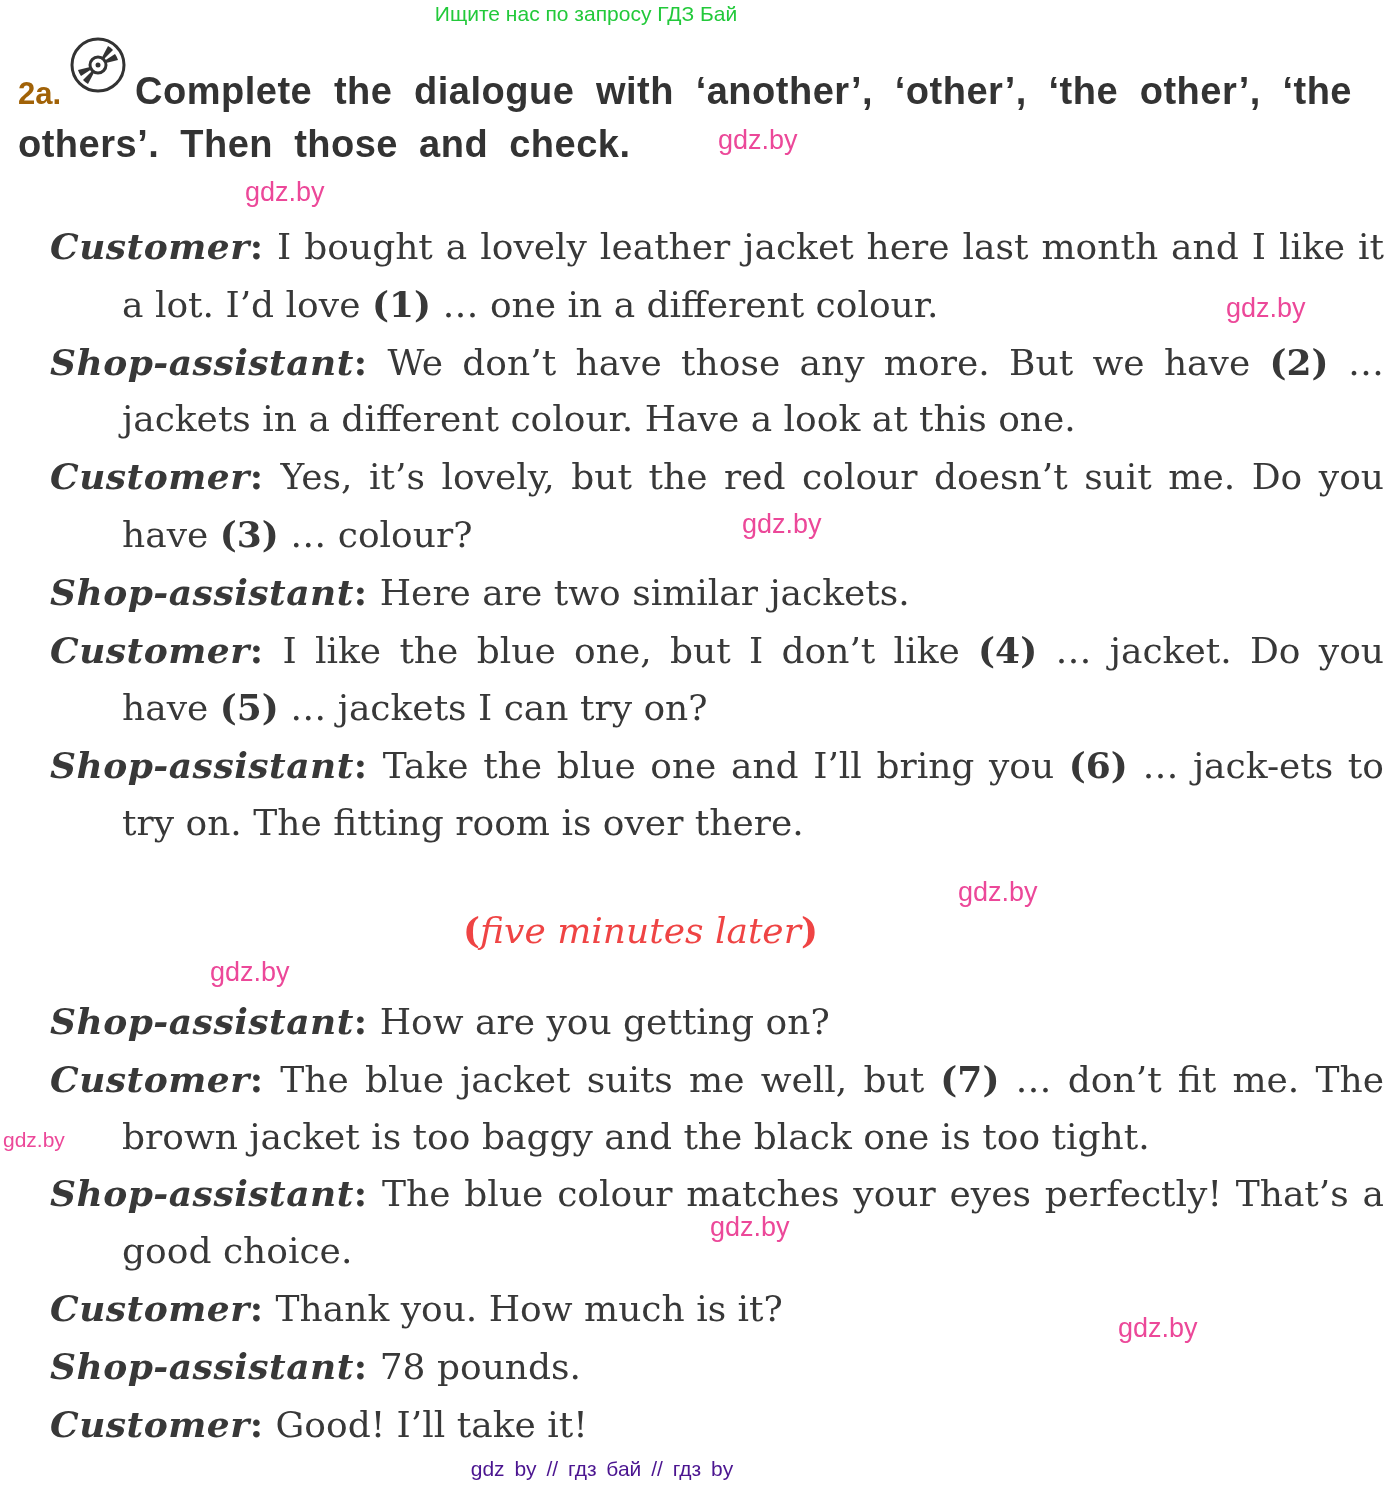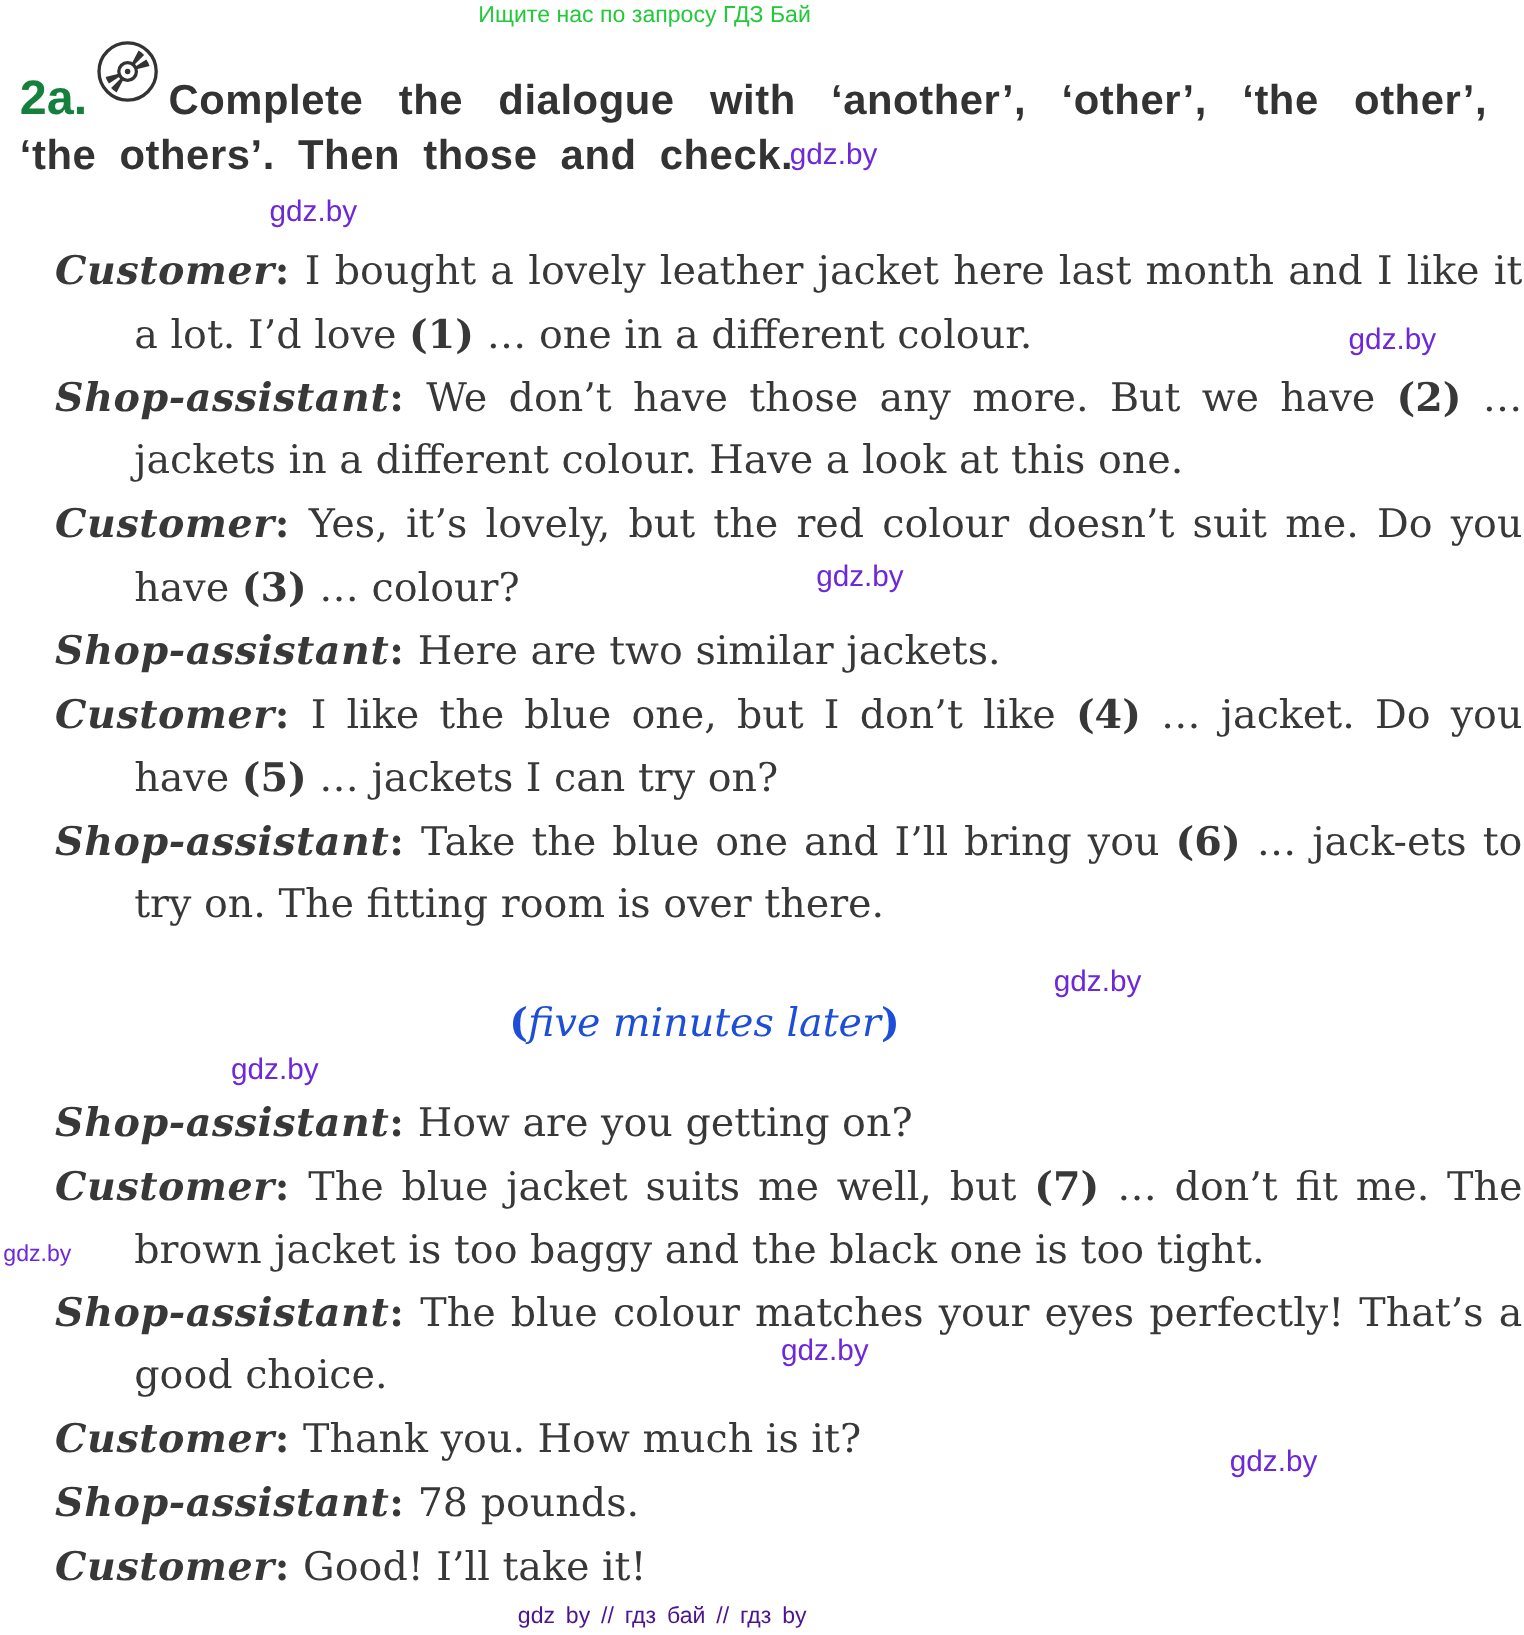--- a/index.html
+++ b/index.html
@@ -31,42 +31,42 @@
       top: 50px;
       width: 1334px;
       font-family: "Liberation Sans", sans-serif;
       font-weight: bold;
       font-size: 38px;
       line-height: 50px;
       color: #333333;
       text-align: justify;
     }
     .ex-number {
-      color: #15803d;
-      font-size: 44px;
+      color: #a16207;
+      font-size: 31px;
       margin-right: 8px;
     }
     .disc-icon {
       display: inline-block;
       width: 58px;
       height: 58px;
       vertical-align: -4px;
       margin-right: 8px;
       position: relative;
       top: -14px;
     }
     .instruction {
       letter-spacing: 0.5px;
       word-spacing: 10px;
     }
     .wm {
       position: absolute;
       font-family: "Liberation Sans", sans-serif;
       font-size: 27px;
-      color: #6d28d9;
+      color: #ec4899;
       line-height: 30px;
       white-space: nowrap;
     }
     .wm.small {
       font-size: 21px;
     }
     .dialogue {
       position: absolute;
       left: 18px;
       width: 1334px;
@@ -96,21 +96,21 @@
     }
     .stage {
       position: absolute;
       left: 0;
       width: 1281px;
       top: 904px;
       text-align: center;
       font-family: "DejaVu Serif", serif;
       font-size: 36px;
       line-height: 52px;
-      color: #1d4ed8;
+      color: #ef4444;
     }
     .stage .paren {
       font-weight: bold;
       font-style: normal;
     }
     .stage .txt {
       font-style: italic;
     }
     .footer {
       position: absolute;

